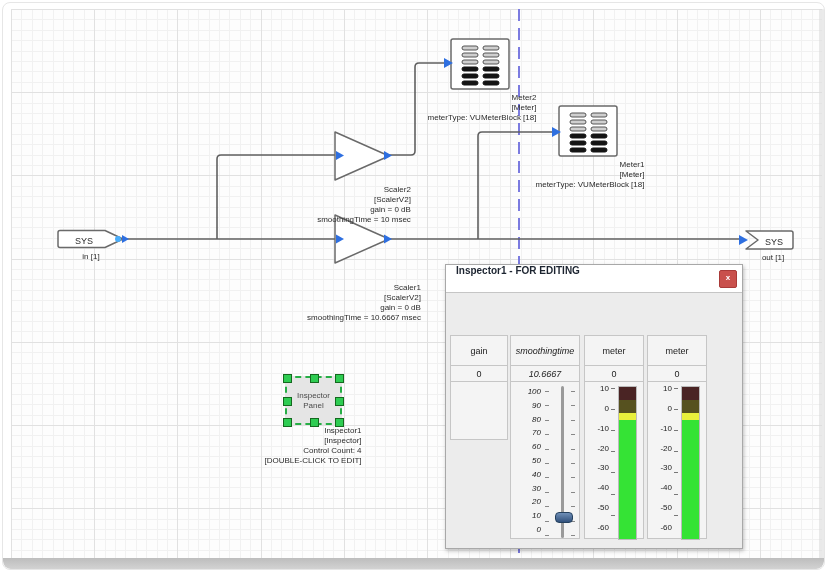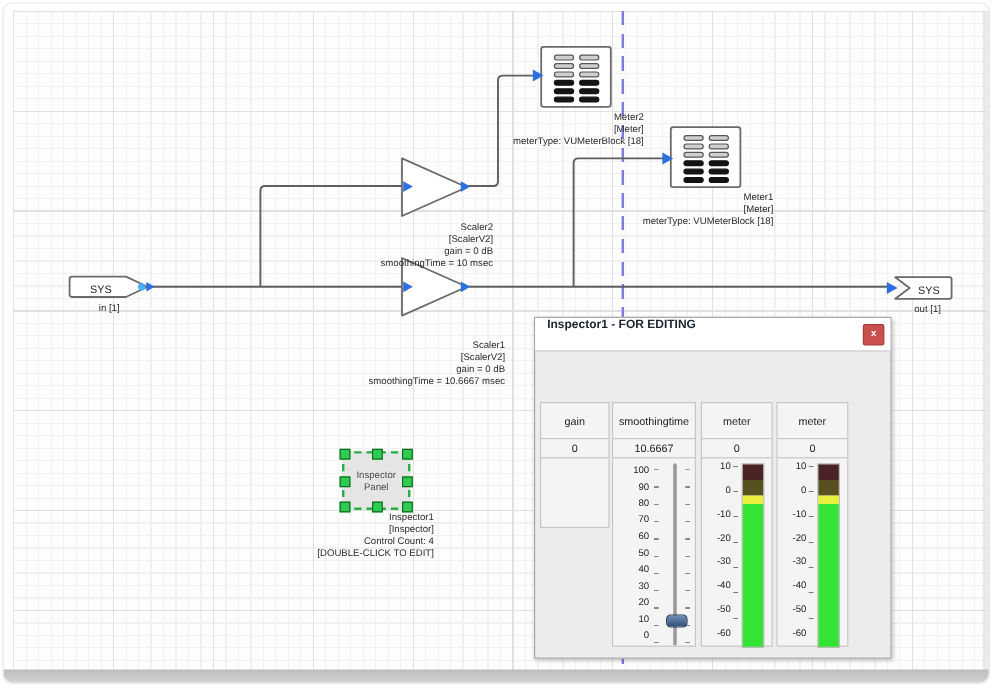--- a/index.html
+++ b/index.html
@@ -209,21 +209,21 @@
     <div class="titlebar">
       <span class="title">Inspector1  - FOR EDITING</span>
       <div class="close-btn">x</div>
     </div>
 
     <div class="panel" style="left:4px;top:30px;width:58px;height:105px;">
       <div class="p-head">gain</div>
       <div class="p-val">0</div>
     </div>
 
-    <div class="panel" style="left:64px;top:30px;width:70px;height:204px;">
+    <div class="panel" style="left:64px;top:30px;width:70px;height:204px;font-style:italic;">
       <div class="p-head">smoothingtime</div>
       <div class="p-val">10.6667</div>
       <div class="p-body" style="height:158px;">
         <div class="fader-scale" style="height:147px;">
             <div>100</div>
             <div>90</div>
             <div>80</div>
             <div>70</div>
             <div>60</div>
             <div>50</div>

